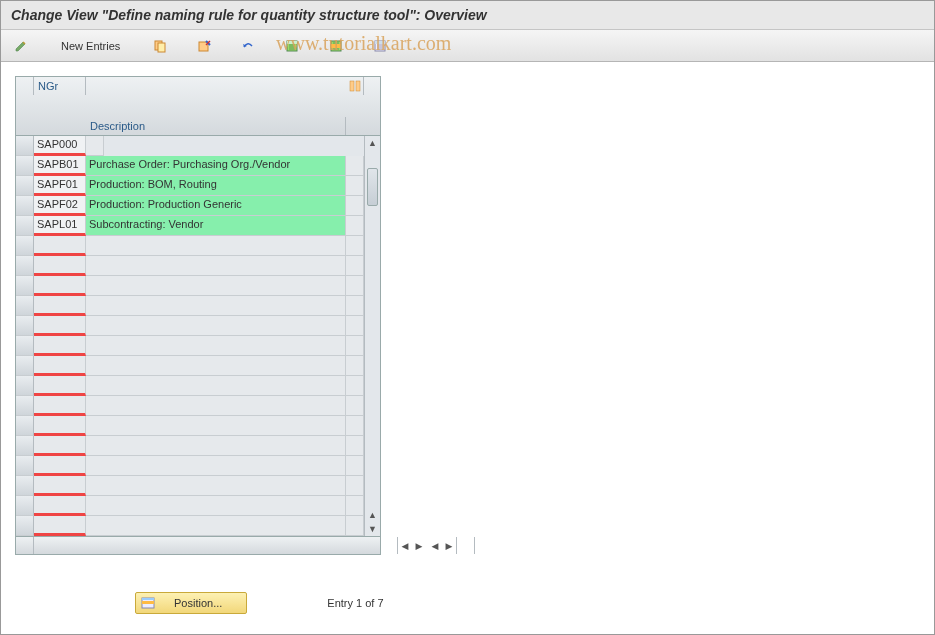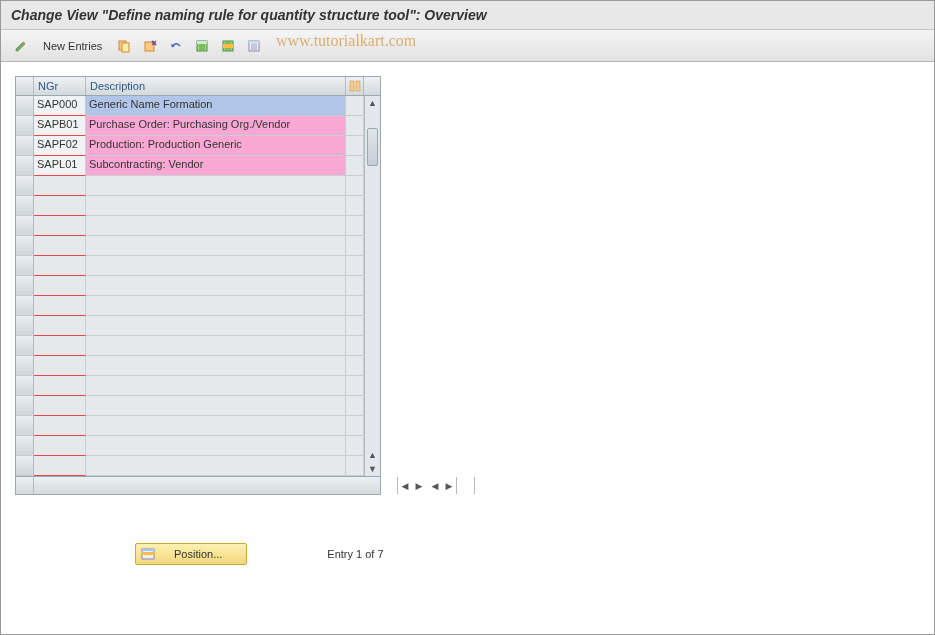--- a/index.html
+++ b/index.html
@@ -21,21 +21,21 @@
       font-style: italic;
       color: #333;
       border-bottom: 1px solid #c5c5c5;
     }
     .toolbar {
       background: linear-gradient(#f5f5f5, #e2e2e2);
       border-bottom: 1px solid #b5b5b5;
       padding: 4px 10px;
       display: flex;
       align-items: center;
-      gap: 6px;
+      gap: 24px;
       position: relative;
       height: 32px;
     }
     .btn-icon {
       width: 20px;
       height: 20px;
       display: inline-flex;
       align-items: center;
       justify-content: center;
       border: 1px solid transparent;
@@ -46,42 +46,42 @@
       padding: 2px 6px;
       cursor: pointer;
       color: #333;
       border-radius: 2px;
     }
     .watermark {
       position: absolute;
       left: 275px;
       top: 2px;
       color: #d9a35c;
-      font-size: 16px;
+      font-size: 20px;
       font-family: Georgia, serif;
       opacity: 0.85;
       pointer-events: none;
     }
     .content {
       padding: 14px;
     }
     .grid-wrap {
       display: inline-block;
       border: 1px solid #9aa;
       background: #e3e7eb;
       position: relative;
     }
     .grid-header {
       display: flex;
       background: linear-gradient(#eef1f3, #d4d9dd);
       border-bottom: 1px solid #9aa;
     }
     .row-sel-col { width: 18px; flex-shrink: 0; }
     .col-ng { width: 52px; flex-shrink: 0; }
-    .col-desc { width: 260px; flex-shrink: 0; }
+    .col-desc { width: 260px; flex-shrink: 0; margin-top: 40px; }
     .col-cfg { width: 18px; flex-shrink: 0; }
     .scroll-col { width: 16px; flex-shrink: 0; }
     .hcell {
       padding: 3px 4px;
       border-right: 1px solid #b4bbc0;
       color: #2a5a88;
       font-size: 11px;
       display: flex;
       align-items: center;
       height: 18px;
@@ -96,31 +96,31 @@
       background: linear-gradient(#e9edf0, #cfd5da);
       border-right: 1px solid #b4bbc0;
       border-bottom: 1px solid #c8cdd1;
       width: 18px;
       cursor: pointer;
     }
     .cell-ng {
       width: 52px;
       padding: 2px 3px;
       border-right: 1px solid #c8cdd1;
-      border-bottom: 1px solid #ef4444;
+      border-bottom: 3px solid #ef4444;
       background: #f0f2f4;
       color: #333;
       font-size: 11px;
     }
     .cell-desc {
       width: 260px;
       padding: 2px 3px;
       border-right: 1px solid #c8cdd1;
       border-bottom: 1px solid #c8cdd1;
-      background: #f9a8d4;
+      background: #86efac;
       color: #333;
       font-size: 11px;
       cursor: text;
     }
     .cell-desc.empty { background: #e6e9ec; }
     .cell-desc.selected { background: #b0c5e8; }
     .cell-cfg {
       width: 18px;
       border-right: 1px solid #c8cdd1;
       border-bottom: 1px solid #c8cdd1;
@@ -145,21 +145,21 @@
     }
     .hscroll-cell {
       display: flex;
       align-items: center;
       width: 100%;
       border-right: 1px solid #b4bbc0;
     }
     .h-arrow { width: 14px; height:14px; display:inline-flex; align-items:center; justify-content:center; cursor:pointer; color:#555; font-size:9px;}
     .h-track { flex:1; height:10px; background:#e3e7eb; margin:0 1px;}
     .status-row {
-      margin-top: 47px;
+      margin-top: 36px;
       display: flex;
       align-items: center;
       gap: 80px;
       padding-left: 120px;
     }
     .pos-btn {
       display: inline-flex;
       align-items: center;
       gap: 18px;
       padding: 2px 24px 2px 4px;
@@ -242,27 +242,32 @@
           </svg>
       </div>
       <div class="hcell scroll-col" style="border-right:none"></div>
     </div>
 
     <div class="grid-body">
       <div class="rows-part" id="grid-rows">
           <div class="grid-row">
             <div class="row-sel"></div>
             <div class="cell-ng">SAP000</div>
-            <div class="cell-desc selected">Generic Name Formation</div>
             <div class="cell-cfg"></div>
           </div>
           <div class="grid-row">
             <div class="row-sel"></div>
             <div class="cell-ng">SAPB01</div>
             <div class="cell-desc">Purchase Order: Purchasing Org./Vendor</div>
+            <div class="cell-cfg"></div>
+          </div>
+          <div class="grid-row">
+            <div class="row-sel"></div>
+            <div class="cell-ng">SAPF01</div>
+            <div class="cell-desc">Production: BOM, Routing</div>
             <div class="cell-cfg"></div>
           </div>
           <div class="grid-row">
             <div class="row-sel"></div>
             <div class="cell-ng">SAPF02</div>
             <div class="cell-desc">Production: Production Generic</div>
             <div class="cell-cfg"></div>
           </div>
           <div class="grid-row">
             <div class="row-sel"></div>

